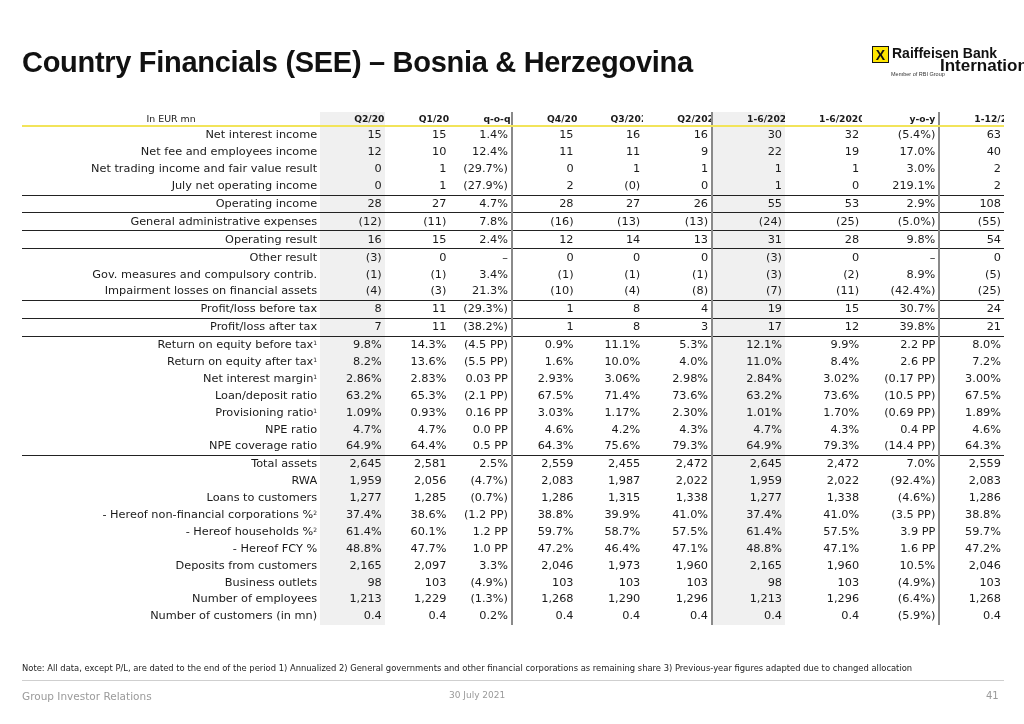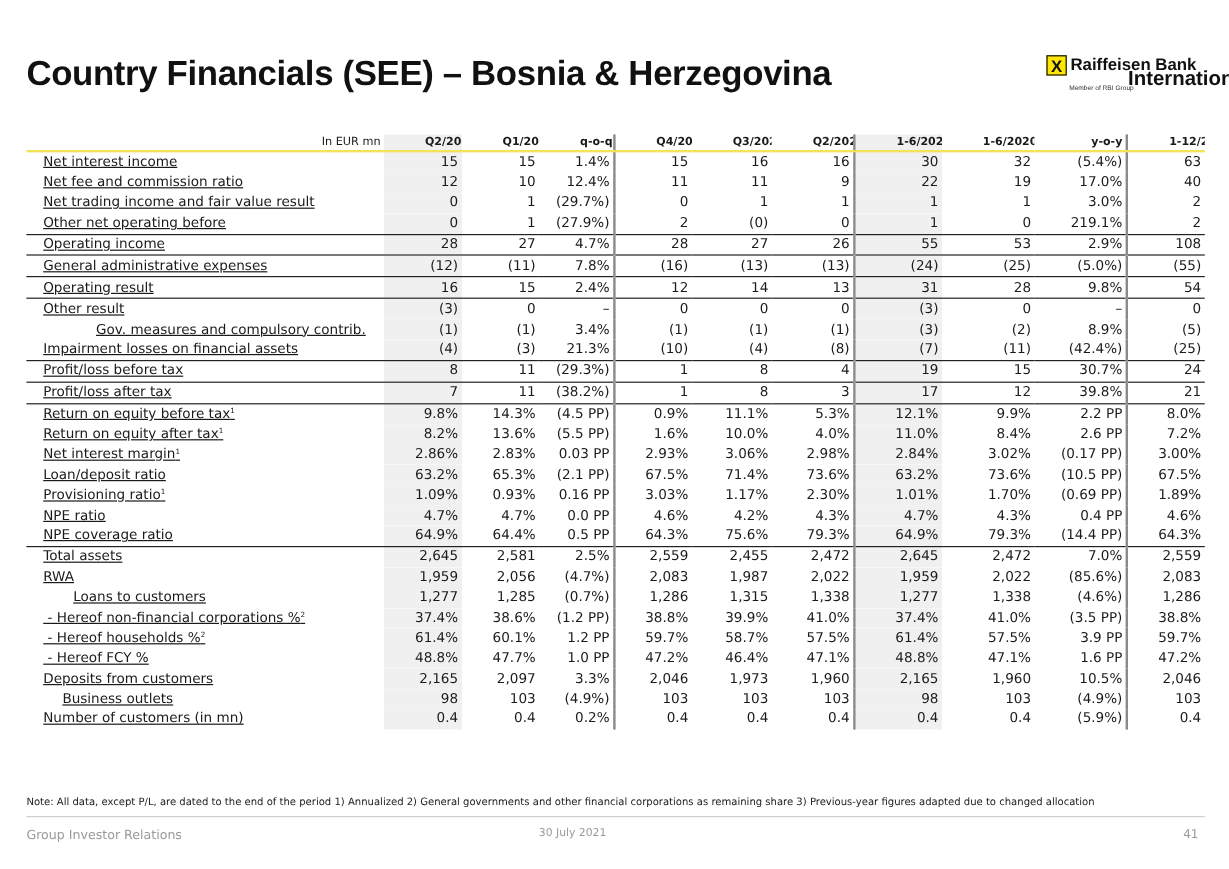--- a/index.html
+++ b/index.html
@@ -7,22 +7,22 @@
   .title { position: absolute; left: 22px; top: 46px; font-family: "Liberation Sans", sans-serif; font-weight: bold; font-size: 29px; letter-spacing: -0.3px; color: #111; }
   .logo { position: absolute; left: 872px; top: 46px; width: 140px; height: 40px; }
   .logo-mark { position: absolute; left: 0; top: 0; width: 17px; height: 17px; background: #fee600; border: 1px solid #111; box-sizing: border-box; display:flex; align-items:center; justify-content:center; font-family: "Liberation Sans", sans-serif; font-weight: bold; font-size: 14px; line-height: 1; color:#111; }
   .logo-line1 { position: absolute; left: 20px; top: -1px; font-family: "Liberation Sans", sans-serif; font-weight: bold; font-size: 14px; color: #111; white-space: nowrap; }
   .logo-line2 { position: absolute; left: 20px; top: 10px; font-family: Liberation Sans, sans-serif; font-weight: bold; font-size: 17px; color: #111; white-space: nowrap; padding-left: 48px; }
   .logo-sub { position: absolute; left: 19px; top: 25px; font-family: "Liberation Sans", sans-serif; font-size: 5.5px; color: #333; white-space: nowrap; }
 
   table.fin { position: absolute; left: 22px; top: 112px; width: 982px; border-collapse: collapse; table-layout: fixed; font-family: "DejaVu Sans", sans-serif; font-size: 11.3px; }
   table.fin td, table.fin th { padding: 0 3px 0 0; height: 16.9px; line-height: 16px; text-align: right; white-space: nowrap; overflow: hidden; }
   table.fin th { font-size: 9.2px; font-weight: bold; height: 13px; line-height: 12px; border-bottom: 2px solid #f2e45a; vertical-align: bottom; padding-left: 34px; }
-  table.fin th.lbl { text-align: right; font-weight: normal; font-size: 9.4px; padding-left: 3px; }
-  table.fin td.lbl { text-align: left; padding-left: 14px; text-decoration: underline; }
+  table.fin th.lbl { text-align: center; font-weight: normal; font-size: 9.4px; padding-left: 3px; }
+  table.fin td.lbl { text-align: right; padding-left: 14px; }
   sup { font-size: 6px; vertical-align: top; position: relative; top: -2px; }
   .shade { background: #f0f0f0; }
   .vb { border-right: 2px solid #8a8a8a; }
   tr.tline td { border-top: 1.5px solid #222; }
 
   .note { position: absolute; left: 22px; top: 663px; font-family: "DejaVu Sans", sans-serif; font-size: 8.4px; color: #222; white-space: nowrap; }
   .sep { position: absolute; left: 22px; top: 680px; width: 982px; height: 1px; background: #cfcfcf; }
   .footer-left { position: absolute; left: 22px; top: 690px; font-size: 10.5px; color: #9a9a9a; }
   .footer-mid { position: absolute; left: 449px; top: 690px; font-size: 9px; color: #9a9a9a; }
   .footer-right { position: absolute; left: 986px; top: 690px; font-size: 10px; color: #9a9a9a; }
@@ -76,21 +76,21 @@
         <td class="vb">1.4%</td>
         <td>15</td>
         <td>16</td>
         <td class="vb">16</td>
         <td class="shade">30</td>
         <td>32</td>
         <td class="vb">(5.4%)</td>
         <td>63</td>
       </tr>
       <tr>
-        <td class="lbl"><span style="white-space: pre;">Net fee and commission ratio</span></td>
+        <td class="lbl"><span style="white-space: pre;">Net fee and employees income</span></td>
         <td class="shade">12</td>
         <td>10</td>
         <td class="vb">12.4%</td>
         <td>11</td>
         <td>11</td>
         <td class="vb">9</td>
         <td class="shade">22</td>
         <td>19</td>
         <td class="vb">17.0%</td>
         <td>40</td>
@@ -102,21 +102,21 @@
         <td class="vb">(29.7%)</td>
         <td>0</td>
         <td>1</td>
         <td class="vb">1</td>
         <td class="shade">1</td>
         <td>1</td>
         <td class="vb">3.0%</td>
         <td>2</td>
       </tr>
       <tr>
-        <td class="lbl"><span style="white-space: pre;">Other net operating before</span></td>
+        <td class="lbl"><span style="white-space: pre;">July net operating income</span></td>
         <td class="shade">0</td>
         <td>1</td>
         <td class="vb">(27.9%)</td>
         <td>2</td>
         <td>(0)</td>
         <td class="vb">0</td>
         <td class="shade">1</td>
         <td>0</td>
         <td class="vb">219.1%</td>
         <td>2</td>
@@ -332,21 +332,21 @@
       <tr>
         <td class="lbl"><span style="white-space: pre;">RWA</span></td>
         <td class="shade">1,959</td>
         <td>2,056</td>
         <td class="vb">(4.7%)</td>
         <td>2,083</td>
         <td>1,987</td>
         <td class="vb">2,022</td>
         <td class="shade">1,959</td>
         <td>2,022</td>
-        <td class="vb">(85.6%)</td>
+        <td class="vb">(92.4%)</td>
         <td>2,083</td>
       </tr>
       <tr>
         <td class="lbl"><span style="white-space: pre; margin-left: 25px;">Loans to customers</span></td>
         <td class="shade">1,277</td>
         <td>1,285</td>
         <td class="vb">(0.7%)</td>
         <td>1,286</td>
         <td>1,315</td>
         <td class="vb">1,338</td>
@@ -414,20 +414,33 @@
         <td class="vb">(4.9%)</td>
         <td>103</td>
         <td>103</td>
         <td class="vb">103</td>
         <td class="shade">98</td>
         <td>103</td>
         <td class="vb">(4.9%)</td>
         <td>103</td>
       </tr>
       <tr>
+        <td class="lbl"><span style="white-space: pre;">Number of employees</span></td>
+        <td class="shade">1,213</td>
+        <td>1,229</td>
+        <td class="vb">(1.3%)</td>
+        <td>1,268</td>
+        <td>1,290</td>
+        <td class="vb">1,296</td>
+        <td class="shade">1,213</td>
+        <td>1,296</td>
+        <td class="vb">(6.4%)</td>
+        <td>1,268</td>
+      </tr>
+      <tr>
         <td class="lbl"><span style="white-space: pre;">Number of customers (in mn)</span></td>
         <td class="shade">0.4</td>
         <td>0.4</td>
         <td class="vb">0.2%</td>
         <td>0.4</td>
         <td>0.4</td>
         <td class="vb">0.4</td>
         <td class="shade">0.4</td>
         <td>0.4</td>
         <td class="vb">(5.9%)</td>

